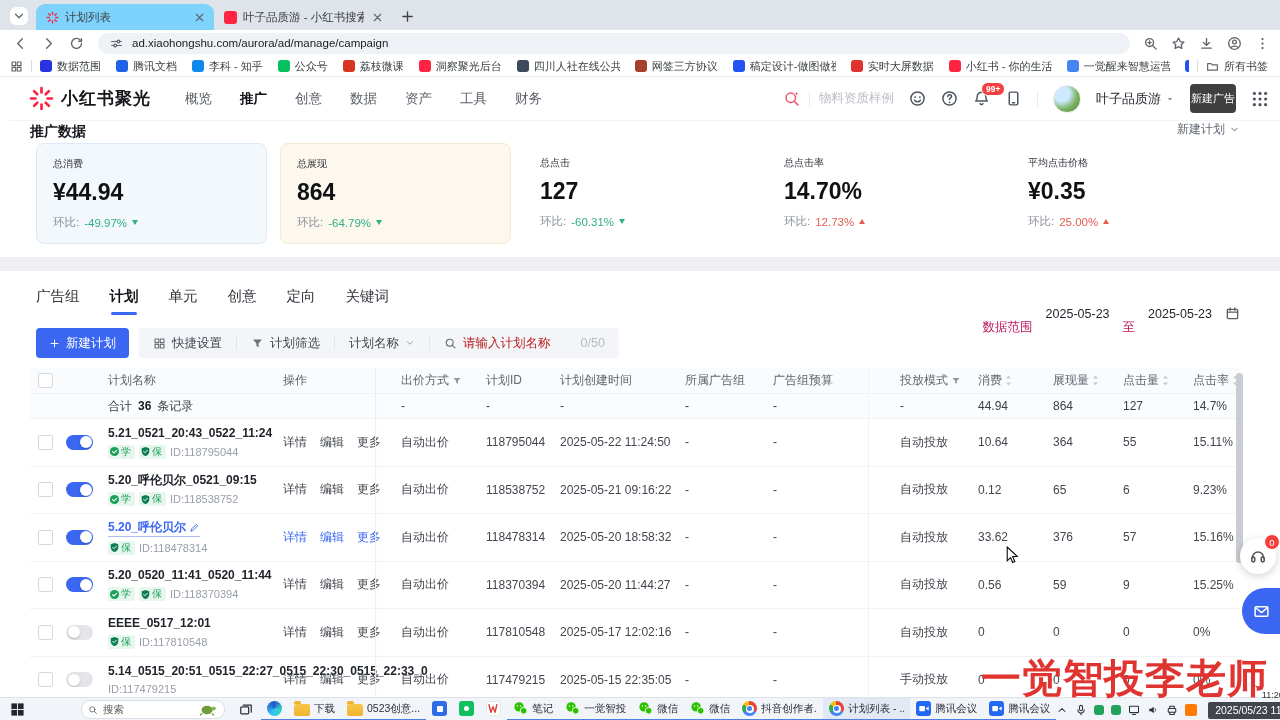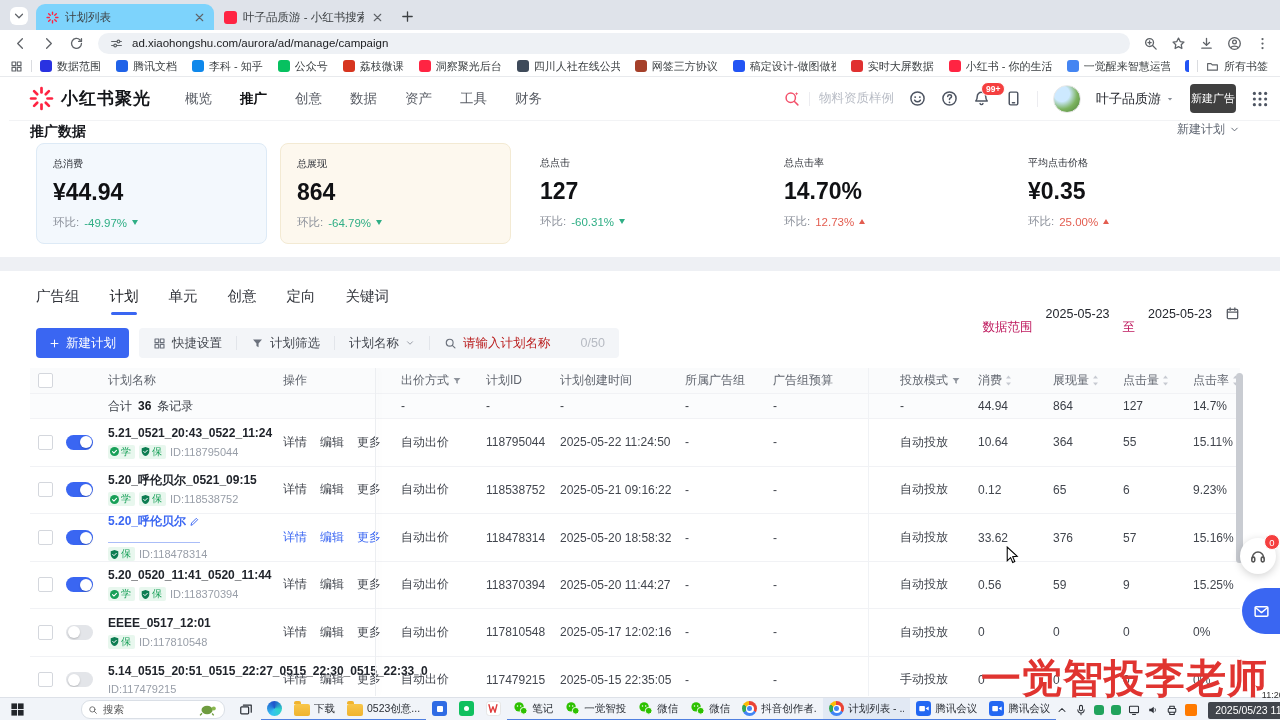--- a/index.html
+++ b/index.html
@@ -67,21 +67,21 @@
   .card .val{font-size:23px;font-weight:bold;color:#101114;margin-top:8px;}
   .card .ratio{margin-top:9px;font-size:11.5px;color:#8b909a;display:flex;gap:5px;align-items:center;}
   .rv.down{color:#2fae85;} .rv.up{color:#e35d50;}
   .tri{width:0;height:0;border-left:3.5px solid transparent;border-right:3.5px solid transparent;}
   .tri.down{border-top:5px solid #2fae85;} .tri.up{border-bottom:5px solid #e35d50;}
   .band{position:absolute;left:0;top:257px;width:100%;height:14px;background:#eef0f4;}
 
   
   .panel{position:absolute;left:0;top:271px;width:100%;height:426px;background:#fff;}
   .mtabs{position:absolute;left:36px;top:16px;display:flex;gap:30px;font-size:14.5px;color:#33363d;}
-  .mtab.active{color:#16181d;font-weight:normal;position:relative;}
+  .mtab.active{color:#16181d;font-weight:bold;position:relative;}
   .mtab.active::after{content:"";position:absolute;left:50%;transform:translateX(-50%);bottom:-9px;width:26px;height:3px;background:#3a66f2;border-radius:2px;}
   .daterange{position:absolute;right:40px;top:20px;display:flex;align-items:center;gap:13px;font-size:12.5px;}
   .daterange .dl{color:#be185d;margin-top:28px;} .daterange .dv{color:#23262d;}
   .calic{width:15px;height:15px;color:#5a5e66;}
   .toolbar{position:absolute;left:36px;top:57px;height:30px;display:flex;align-items:center;}
   .btn-newplan{background:#3a66f2;color:#fff;font-size:12.5px;height:30px;padding:0 13px;border-radius:4px;display:flex;align-items:center;gap:6px;border:none;font-family:inherit;}
   .btn-newplan .bpic{width:11px;height:11px;}
   .strip{display:flex;align-items:center;height:30px;background:#f3f5f8;border-radius:4px;margin-left:10px;}
   .seg{display:flex;align-items:center;gap:6px;padding:0 14px;font-size:12.5px;color:#41454d;white-space:nowrap;}
   .seg .sic2{width:13px;height:13px;color:#6b717c;}
@@ -99,21 +99,21 @@
   .cell{display:flex;align-items:center;gap:3px;overflow:hidden;}
   .tsum{height:24px;background:#fbfcfd;color:#3a3e46;}
   .tsum b{margin:0 3px;color:#16181d;}
   .tbody .trow{height:46.5px;}
   .cb{width:13px;height:13px;border:1px solid #d4d7dd;border-radius:2px;background:#fff;margin-left:8px;flex:none;}
   .toggle{width:27px;height:15px;border-radius:8px;background:#3a66f2;position:relative;display:inline-block;margin-left:6px;}
   .toggle i{position:absolute;top:1.5px;right:1.5px;width:12px;height:12px;border-radius:50%;background:#fff;box-shadow:0 1px 2px rgba(0,0,0,.2);}
   .toggle.off{background:#e3e5e9;} .toggle.off i{left:1.5px;right:auto;}
   .c-name{overflow:visible;}
   .nm{font-size:12px;font-weight:bold;color:#20242b;line-height:15px;max-width:168px;}
-  .nm.edit{color:#3a66f2;border-bottom:1px solid #aabdf8;display:inline-flex;align-items:center;gap:3px;padding-bottom:13px;}
+  .nm.edit{color:#3a66f2;border-bottom:1px solid #aabdf8;display:inline-flex;align-items:center;gap:3px;padding-bottom:1px;}
   .nm.edit .pic{width:11px;height:11px;}
   .sub{display:flex;align-items:center;gap:4px;margin-top:4px;}
   .bdg{display:inline-flex;align-items:center;gap:2px;background:#e8f7ee;color:#18a058;font-size:10px;height:14px;padding:0 4px 0 2px;border-radius:2px;}
   .bic{width:9px;height:9px;}
   .idtxt{font-size:11px;color:#989ea8;}
   .c-ops{display:flex;gap:13px;}
   .op{color:#42464e;cursor:pointer;}
   .trow.hl .op{color:#3a66f2;}
   .funic{width:10px;height:10px;color:#8f949c;}
   .sic{width:7px;height:13px;display:block;}

